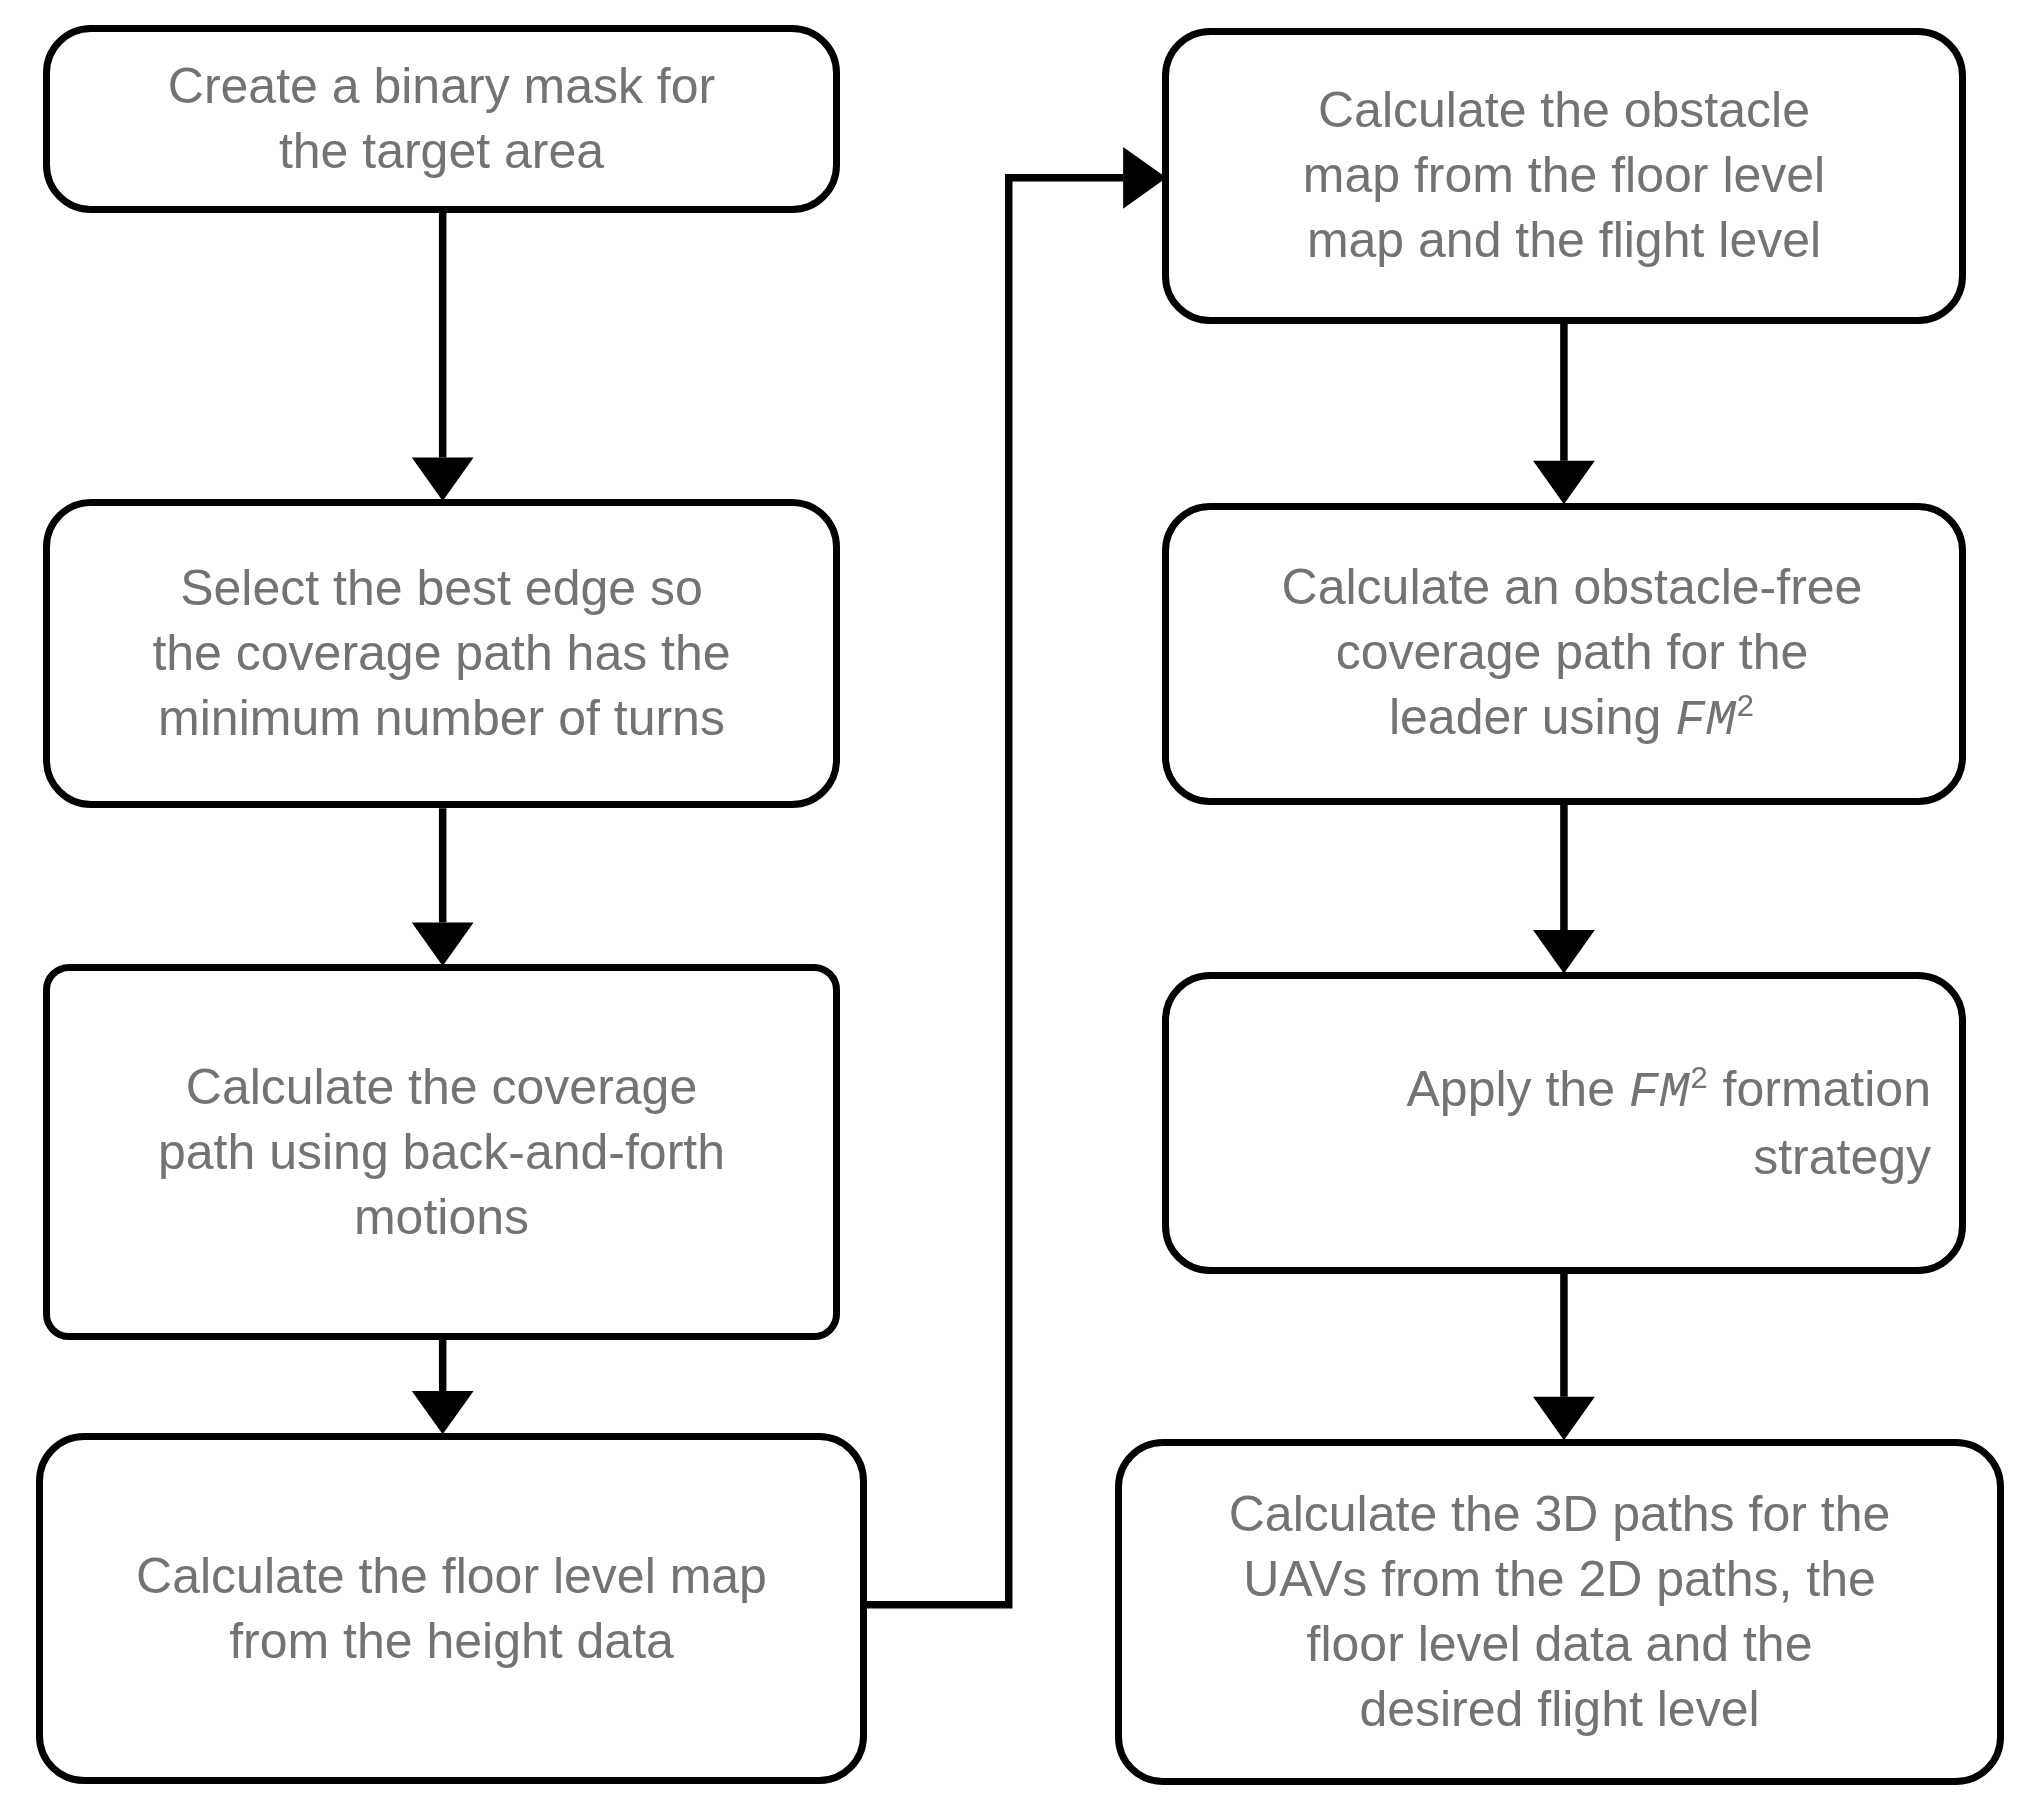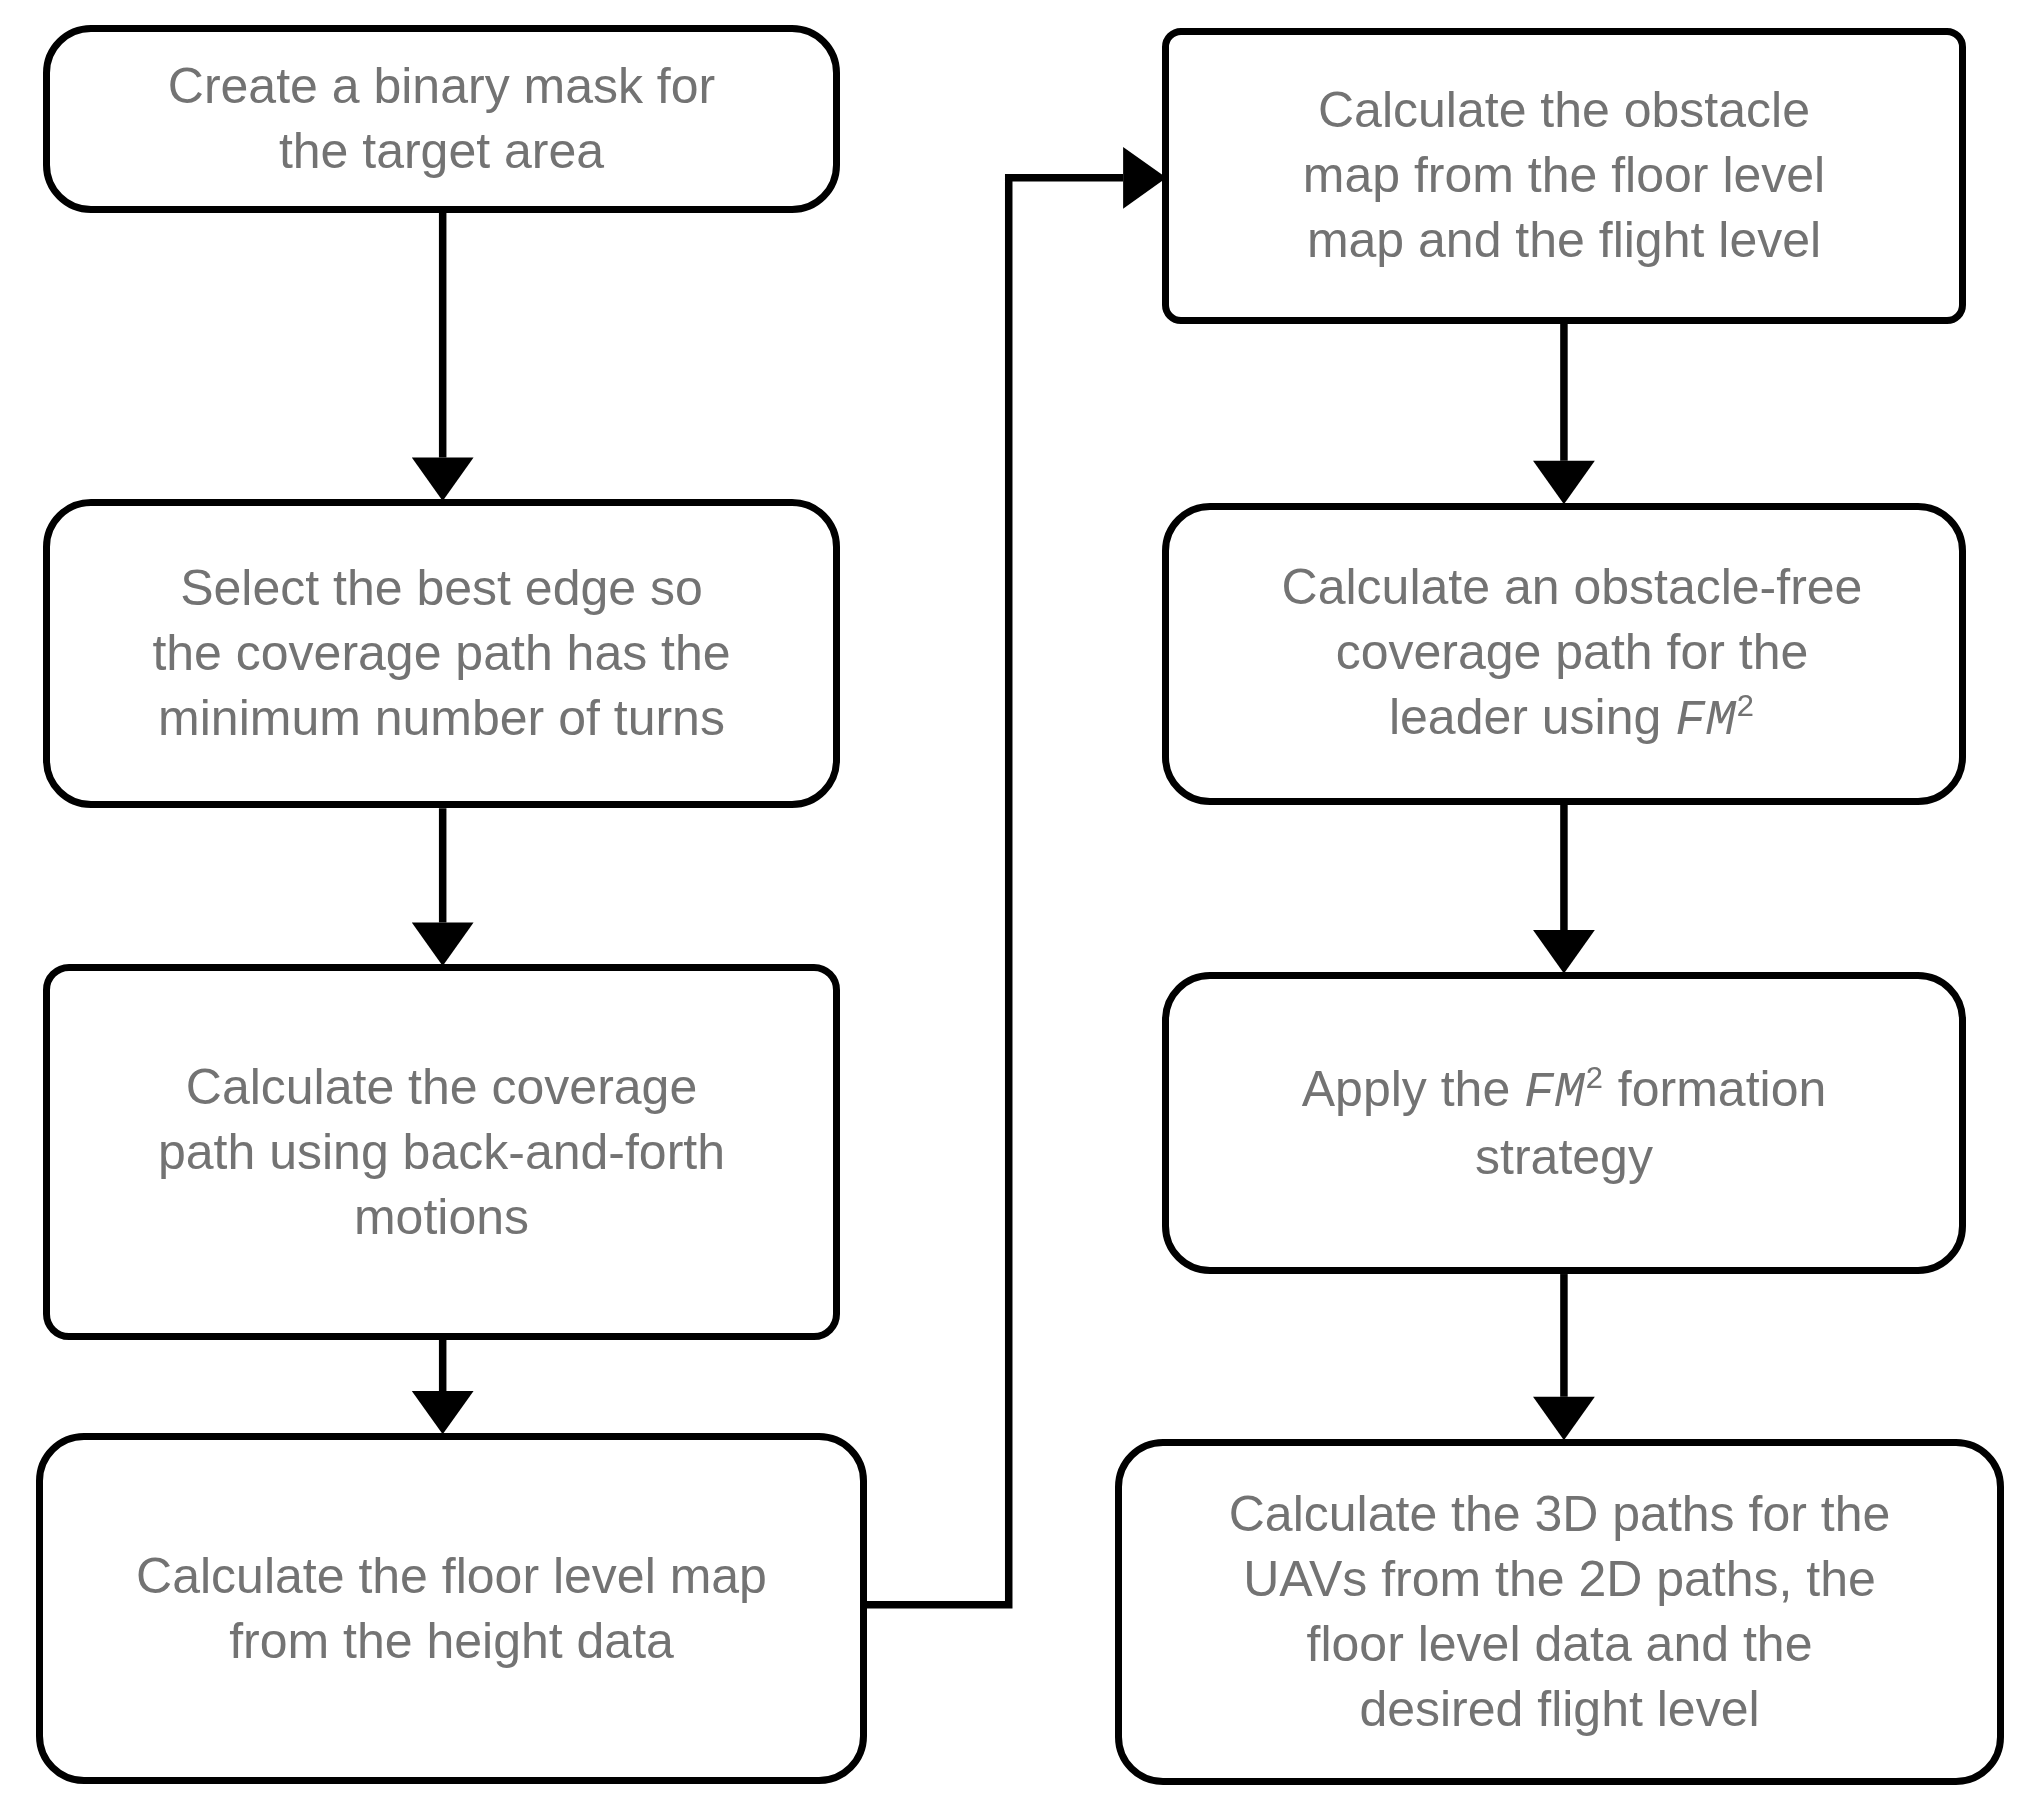--- a/index.html
+++ b/index.html
@@ -49,23 +49,23 @@
     font-size: 0.62em;
     vertical-align: super;
     line-height: 0;
   }
   
   #node-mask        { left: 43px;  top: 25px;   width: 797px;  height: 188px; }
   #node-edge        { left: 43px;  top: 499px;  width: 797px;  height: 309px; }
   #node-coverage    { left: 43px;  top: 964px; width: 797px;  height: 376px; border-radius: 26px; }
   #node-floor       { left: 36px;  top: 1433px; width: 831px;  height: 351px; }
   
-  #node-obstacle    { left: 1162px; top: 27.6px;   width: 804px;  height: 296px; border-radius: 19px; }
+  #node-obstacle    { left: 1162px; top: 27.6px;   width: 804px;  height: 296px; }
   #node-freepath    { left: 1162px; top: 503px;  width: 804px;  height: 302px; padding-left: 44px; }
-  #node-formation   { left: 1162px; top: 972px; width: 804px;  height: 302px; }
+  #node-formation   { left: 1162px; top: 972px; width: 804px;  height: 302px; text-align: right; }
   #node-3dpaths     { left: 1115px; top: 1439px; width: 889px; height: 346px; }
 
   
   #wires {
     position: absolute;
     left: 0; top: 0;
     width: 2035px;
     height: 1795px;
     pointer-events: none;
   }

